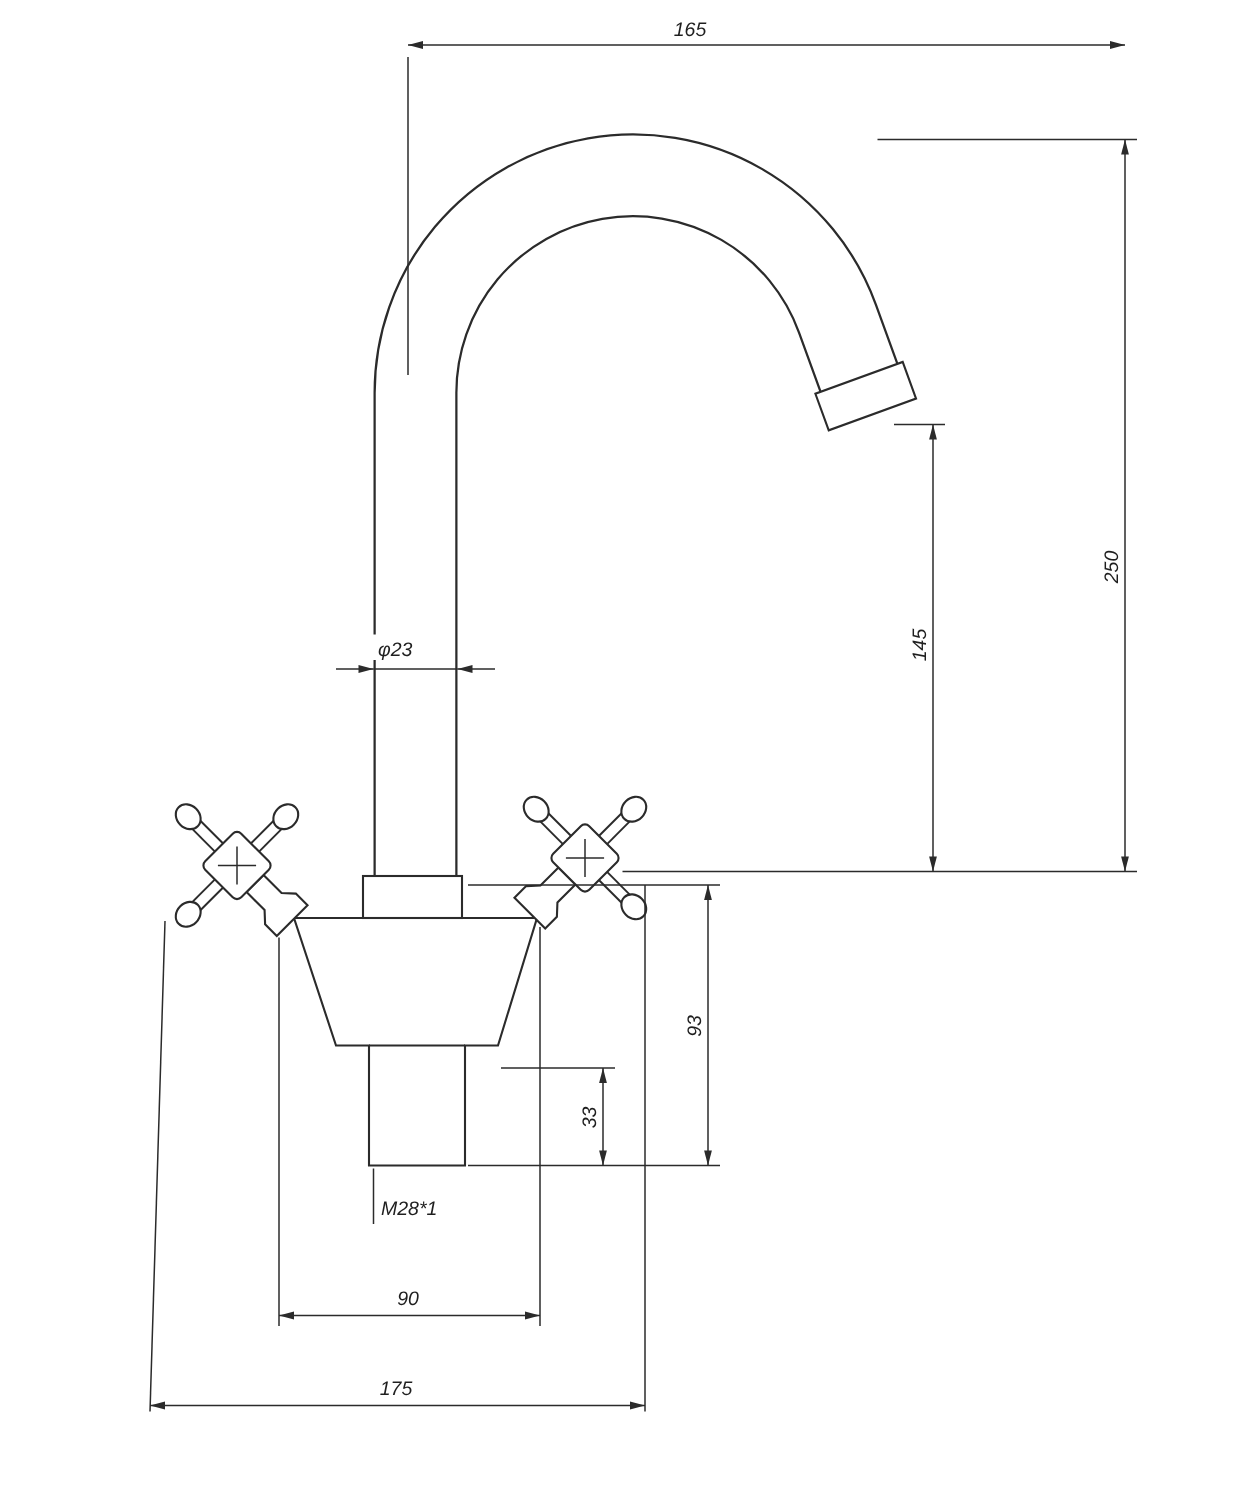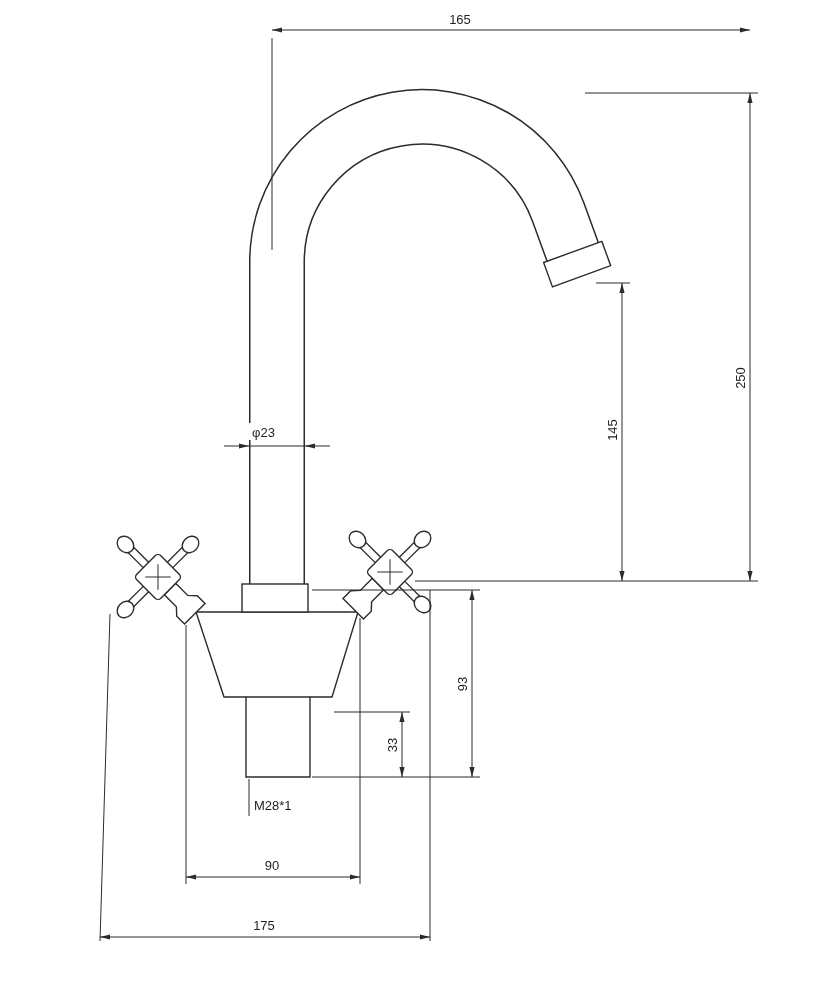--- a/index.html
+++ b/index.html
@@ -1,16 +1,16 @@
 <!DOCTYPE html>
 <html><head>
 <meta charset="utf-8">
 <style>
   html,body{margin:0;padding:0;background:#ffffff;}
-  .stage{position:relative;width:832px;height:1000px;background:#ffffff;overflow:hidden;}
+  .stage{position:relative;width:832px;height:1000px;background:#ffffff;overflow:hidden;font-style:italic;}
   svg text{font-family:"Liberation Sans",sans-serif;font-size:13px;fill:#1f1f1f;}
   .dim{stroke:#2b2b2b;stroke-width:1;fill:none;}
   .out{stroke:#2b2b2b;stroke-width:1.4;fill:#ffffff;}
   .outn{stroke:#2b2b2b;stroke-width:1.4;fill:none;}
   .tubeB{stroke:#2b2b2b;stroke-width:56;fill:none;stroke-linejoin:round;}
   .tubeW{stroke:#ffffff;stroke-width:53;fill:none;stroke-linejoin:round;}
   .spokeB{stroke:#2b2b2b;stroke-width:9;fill:none;}
   .spokeW{stroke:#ffffff;stroke-width:6.4;fill:none;}
   .hubx{stroke:#2b2b2b;stroke-width:1;fill:none;}
 </style>

